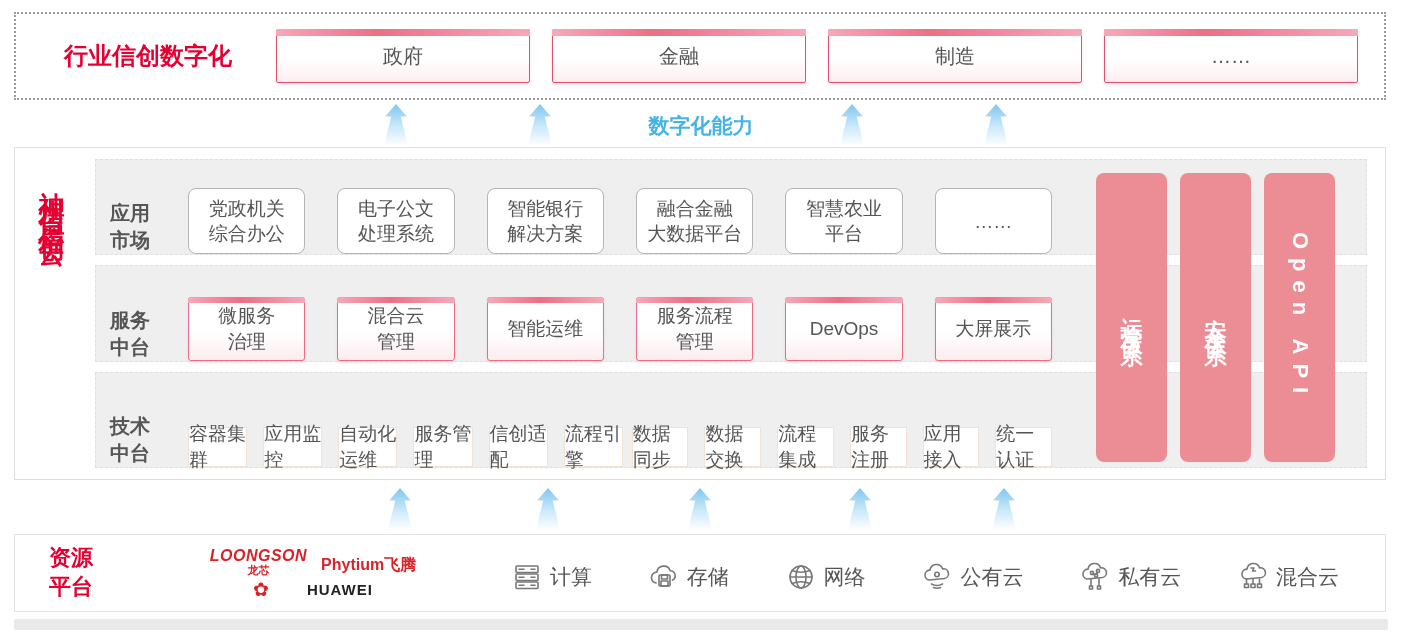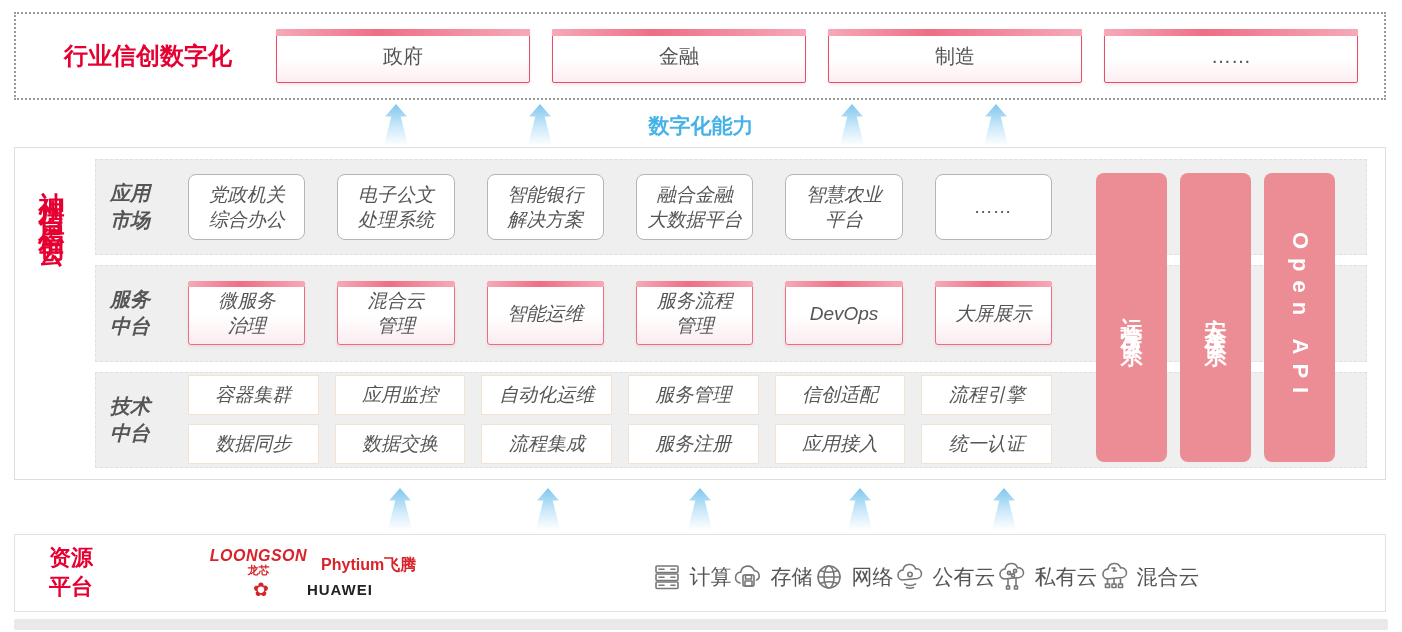--- a/index.html
+++ b/index.html
@@ -13,45 +13,45 @@
   .sector-top{position:absolute;top:-1px;left:-1px;right:-1px;height:7px;background:linear-gradient(90deg,#f6a9b8,#ee6e85 40%,#f6a9b8);border-radius:2px 2px 0 0;}
 
   
   .cap-label{position:absolute;left:0;width:1402px;top:112px;text-align:center;color:#45b3e6;font-size:21px;font-weight:bold;}
   .arrow-up{position:absolute;width:36px;height:42px;background:linear-gradient(to bottom,#7fc6ee,#cdeafa 55%,rgba(255,255,255,0));clip-path:polygon(50% 0,80% 30%,63% 30%,84% 100%,16% 100%,37% 30%,20% 30%);}
 
   
   .main-box{position:absolute;left:14px;top:147px;width:1372px;height:333px;border:1px solid #dedede;background:#fff;box-sizing:border-box;}
   .main-title{position:absolute;left:24px;top:22px;writing-mode:vertical-rl;color:#e60032;font-size:26px;font-weight:bold;letter-spacing:9px;line-height:1;}
   .rows{position:absolute;left:80px;top:11px;right:18px;bottom:11px;display:flex;flex-direction:column;gap:10px;}
-  .prow{flex:1;background:#efefef;border:1px dashed #e0e0e0;display:flex;align-items:center;padding:0 14px;box-sizing:border-box;font-style:italic;}
+  .prow{flex:1;background:#efefef;border:1px dashed #e0e0e0;display:flex;align-items:flex-end;padding:0 14px;box-sizing:border-box;}
   .prow-label{width:62px;font-size:20px;font-weight:bold;color:#555;line-height:1.35;flex:none;}
   .prow-items{flex:1;display:flex;gap:32px;margin-left:16px;margin-right:300px;}
   .app-box{flex:1;height:64px;background:#fff;border:1px solid #b5b5b5;border-radius:8px;display:flex;flex-direction:column;align-items:center;justify-content:center;font-size:19px;color:#555;line-height:1.35;text-align:center;}
   .svc-box{flex:1;height:62px;position:relative;background:linear-gradient(#ffffff 55%,#fbecef);border:1px solid #ea6d82;border-radius:3px;display:flex;flex-direction:column;align-items:center;justify-content:center;font-size:19px;color:#555;line-height:1.35;text-align:center;box-shadow:0 2px 3px rgba(230,79,107,.12);}
   .svc-top{position:absolute;top:-1px;left:-1px;right:-1px;height:6px;background:linear-gradient(90deg,#f6a9b8,#ee6e85 45%,#f6a9b8);border-radius:3px 3px 0 0;}
-  .tech-grid{flex:1;display:flex;flex-direction:column;gap:9px;margin-left:16px;margin-right:300px;}
+  .tech-grid{flex:1;display:flex;flex-direction:row;gap:9px;margin-left:16px;margin-right:300px;}
   .tech-line{display:flex;gap:16px;}
   .tech-box{flex:1;height:38px;background:#fff;border:1px solid #f1e2d4;display:flex;align-items:center;justify-content:center;font-size:19px;color:#555;}
   .side-bars{position:absolute;top:25px;bottom:17px;right:50px;display:flex;gap:13px;}
   .side-bar{width:71px;background:#ec8d95;border-radius:8px;display:flex;align-items:center;justify-content:center;writing-mode:vertical-rl;color:#fff;font-size:22px;font-weight:bold;letter-spacing:9px;line-height:1;}
 
   
   .res-band{position:absolute;left:14px;top:534px;width:1372px;height:78px;border:1px solid #e2e2e2;background:#fff;box-sizing:border-box;display:flex;align-items:center;gap:43px;}
   .res-title{color:#e60032;font-size:22px;font-weight:bold;line-height:1.3;margin-left:34px;width:96px;flex:none;}
   .vendors{width:250px;flex:none;display:flex;flex-direction:column;align-items:center;gap:2px;margin-right:30px;}
   .vendor-line1{display:flex;align-items:flex-start;gap:14px;}
   .loongson{color:#d8232a;text-align:center;}
   .loongson .en{font-style:italic;font-weight:bold;font-size:16px;letter-spacing:.5px;}
   .loongson .cn{font-size:11px;font-weight:bold;margin-top:-2px;}
   .phytium{color:#d8232a;font-size:16px;font-weight:bold;margin-top:8px;}
   .huawei{display:flex;align-items:center;gap:5px;}
   .huawei .flower{color:#d8232a;font-size:19px;line-height:1;}
   .huawei .hw-text{color:#222;font-size:15px;font-weight:bold;letter-spacing:1px;padding-left:33px;}
-  .res-items{flex:1;display:flex;justify-content:center;margin-right:46px;margin-top:8px;}
+  .res-items{flex:1;display:flex;justify-content:space-between;margin-right:46px;margin-top:8px;}
   .res-item{display:flex;align-items:center;gap:7px;}
   .res-item svg{stroke:#777;fill:none;stroke-width:1.6;stroke-linecap:round;stroke-linejoin:round;}
   .res-item .lbl{font-size:21px;color:#555;}
 
   .bottom-bar{position:absolute;left:14px;right:14px;bottom:2px;height:11px;background:#e9e9e9;border-radius:2px;}
 </style>
 </head>
 <body>
 
 <div class="top-band">

